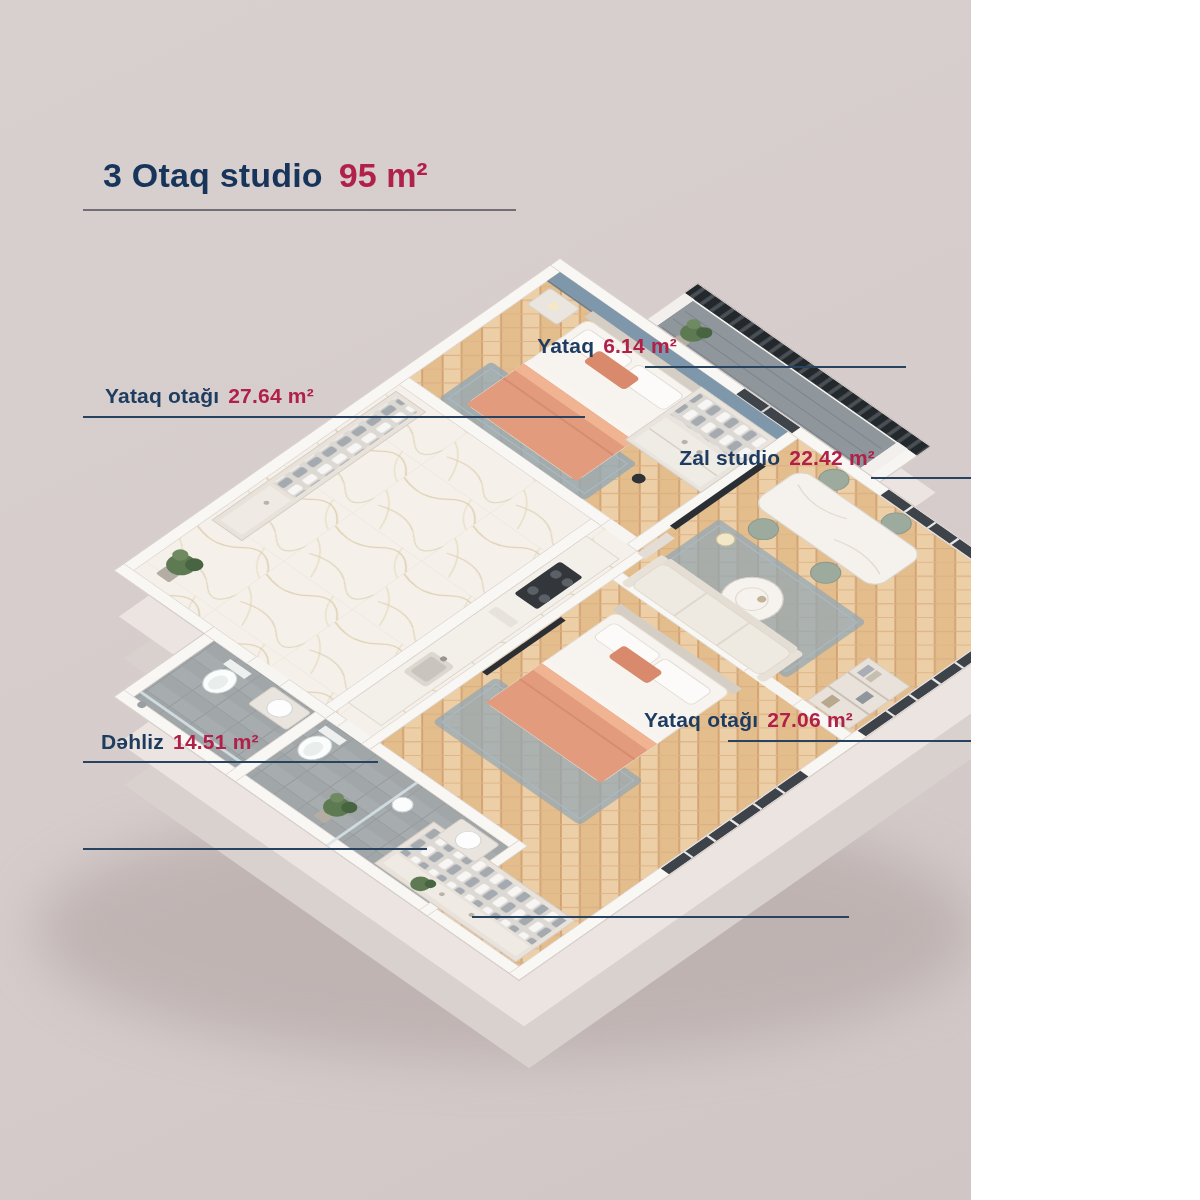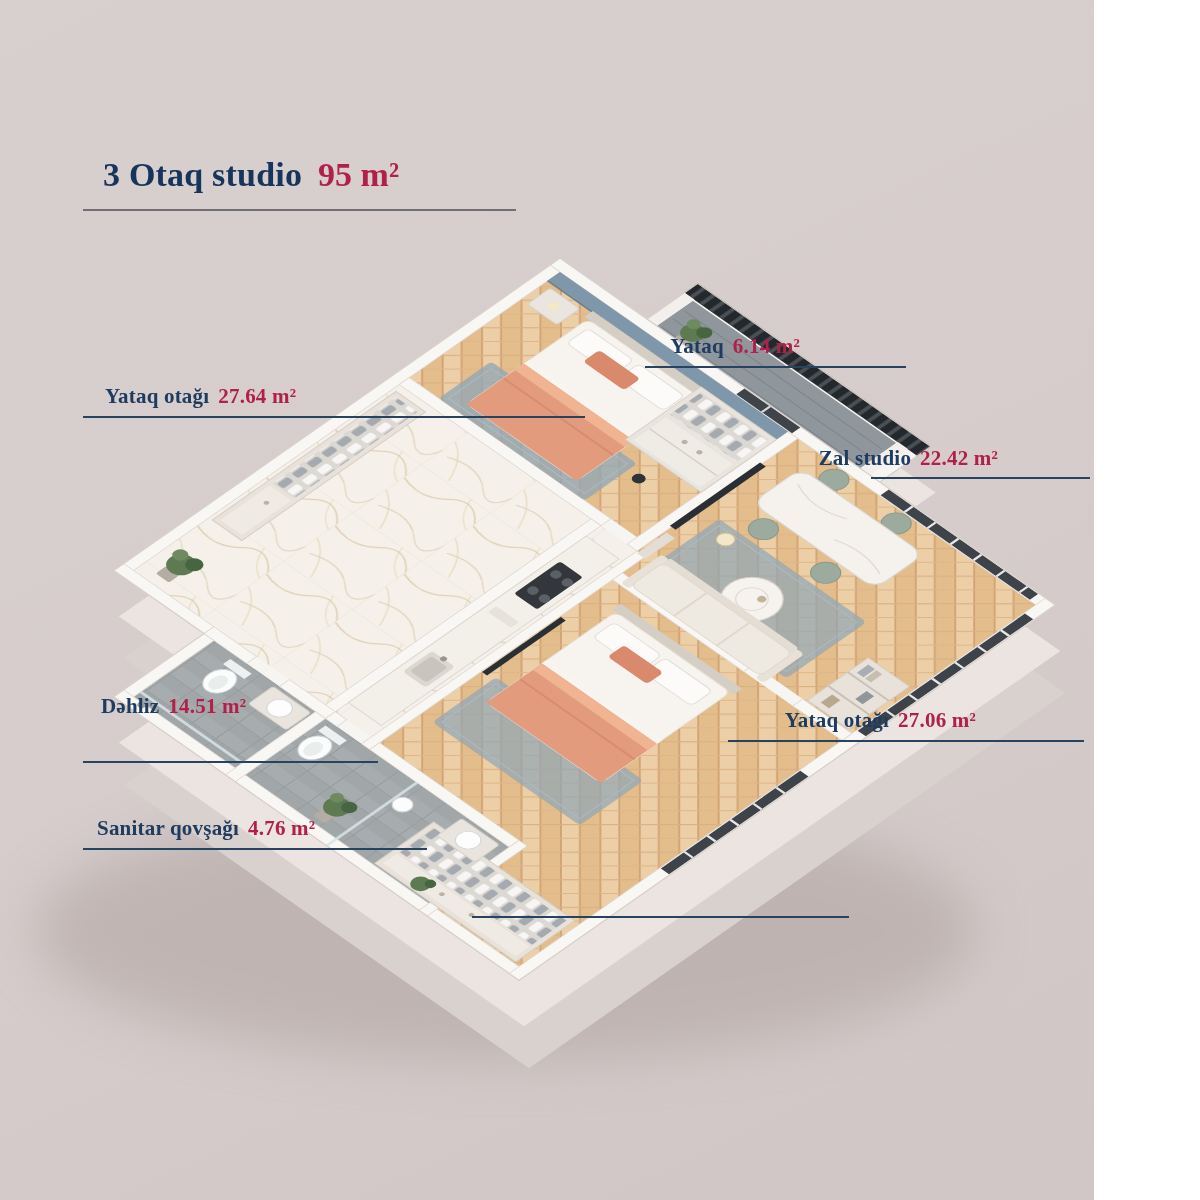--- a/index.html
+++ b/index.html
@@ -1,19 +1,19 @@
 <!DOCTYPE html>
 <html><head>
 <meta charset="utf-8">
 <style>
   html,body{margin:0;padding:0;}
   .canvas{
-    position:relative;width:1094px;height:1200px;overflow:hidden;
+    position:relative;width:971px;height:1200px;overflow:hidden;
     background:linear-gradient(155deg,#d8d0cf 0%,#d5cccb 55%,#cfc6c5 100%);
-    font-family:Liberation Serif, serif;
+    font-family:Liberation Sans, sans-serif;
   }
   .plan-svg{position:absolute;left:0;top:0;}
   .hdr{position:absolute;left:103px;top:156px;white-space:nowrap;}
   .hdr .t{font-size:34px;font-weight:700;color:#17345a;letter-spacing:.2px;}
   .hdr .a{font-size:34px;font-weight:700;color:#b02048;margin-left:16px;}
   .rule{position:absolute;left:83px;top:209px;width:433px;height:2px;background:rgba(70,70,80,.7);}
   .room-label{position:absolute;white-space:nowrap;font-size:21px;font-weight:700;color:#1e3c60;letter-spacing:.2px;}
   .room-label .area{color:#b02048;margin-left:9px;margin-top:43px;}
   .leader{position:absolute;height:2px;background:#27435f;}
 </style>
@@ -325,25 +325,22 @@
   <div class="room-label" style="right:96px;top:446px;">
     <span>Zal studio</span><span class="area"><span>22.42</span> <span>m²</span></span>
   </div>
   <div class="leader" style="left:871px;top:477px;width:219px;"></div>
 
   <div class="room-label" style="right:118px;top:708px;">
     <span>Yataq otağı</span><span class="area"><span>27.06</span> <span>m²</span></span>
   </div>
   <div class="leader" style="left:728px;top:740px;width:356px;"></div>
 
-  <div class="room-label" style="left:101px;top:694px;">
+  <div class="room-label" style="left:101px;top:730px;">
     <span>Dəhliz</span><span class="area"><span>14.51</span> <span>m²</span></span>
   </div>
   <div class="leader" style="left:83px;top:761px;width:295px;"></div>
 
-  <div class="room-label" style="left:97px;top:816px;">
-    <span>Sanitar qovşağı</span><span class="area"><span>4.76</span> <span>m²</span></span>
-  </div>
   <div class="leader" style="left:83px;top:848px;width:344px;"></div>
 
   <div class="leader" style="left:472px;top:916px;width:377px;"></div>
 
 </div>
 
 </body></html>

